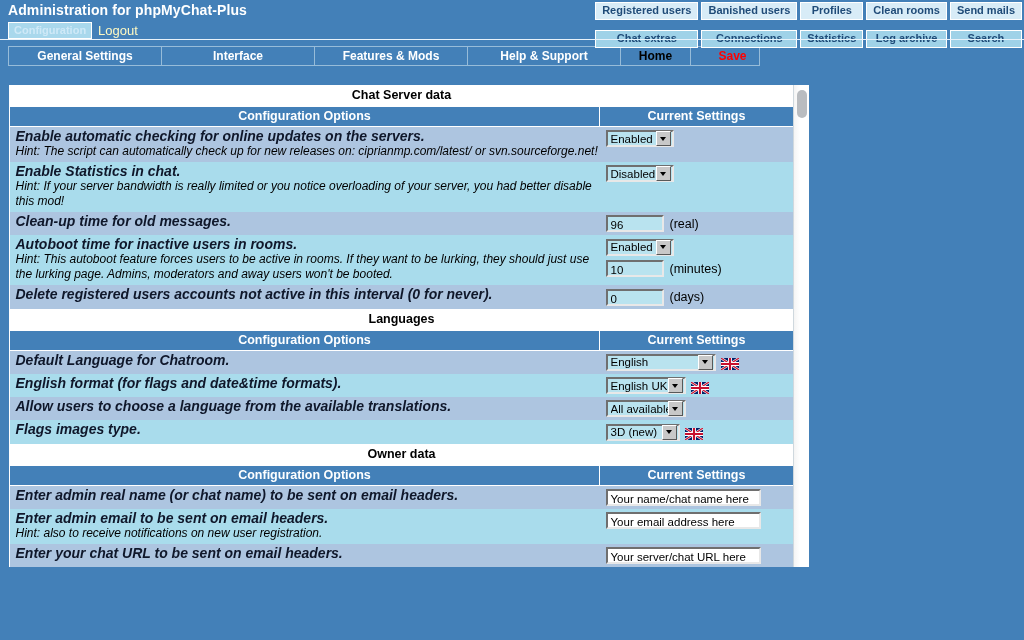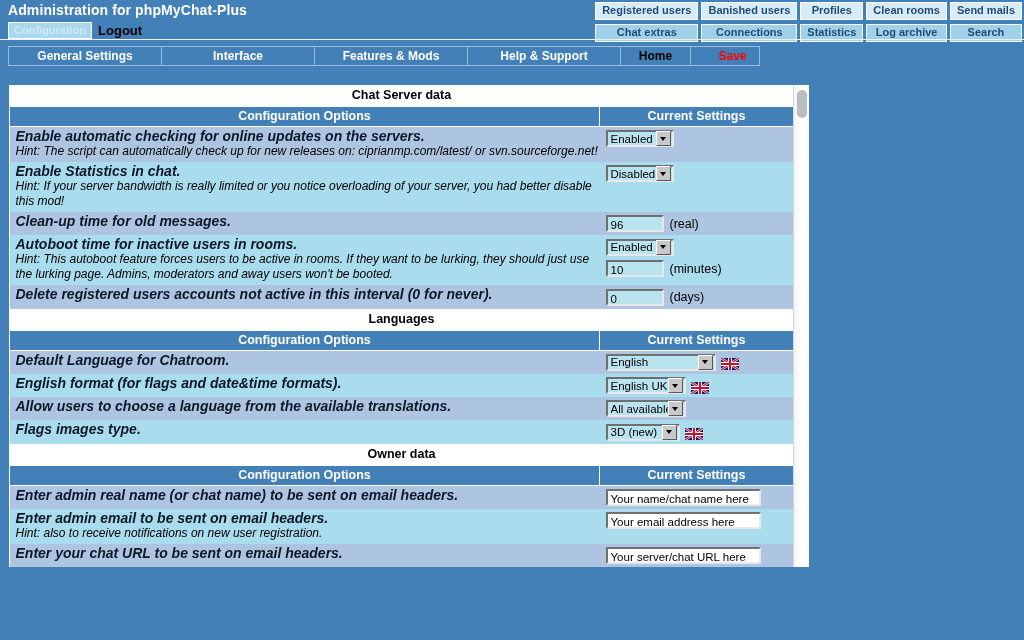--- a/index.html
+++ b/index.html
@@ -38,34 +38,34 @@
   .subnav-active {
     background: #a9d8ec;
     border: 1px solid #ffffff;
     color: #cfe9f7;
     font-size: 11px;
     font-weight: bold;
     padding: 1px 5px 2px 5px;
     line-height: 12px;
   }
   .subnav-link {
-    color: #000000;
+    color: #fef9c3;
     font-size: 13px;
-    font-weight: bold;
+    font-weight: normal;
   }
 
   
   #rightnav {
     position: absolute;
     right: 2px;
     top: 2px;
     display: flex;
     gap: 3px;
   }
-  .rn-col { display: flex; flex-direction: column; gap: 4px; }
+  .rn-col { display: flex; flex-direction: column; gap: 10px; }
   .rn-btn {
     border: 1px solid #ffffff;
     color: #1f4b78;
     font-size: 11px;
     font-weight: bold;
     text-align: center;
     padding: 1px 6px 2px 6px;
     line-height: 13px;
     white-space: nowrap;
   }

